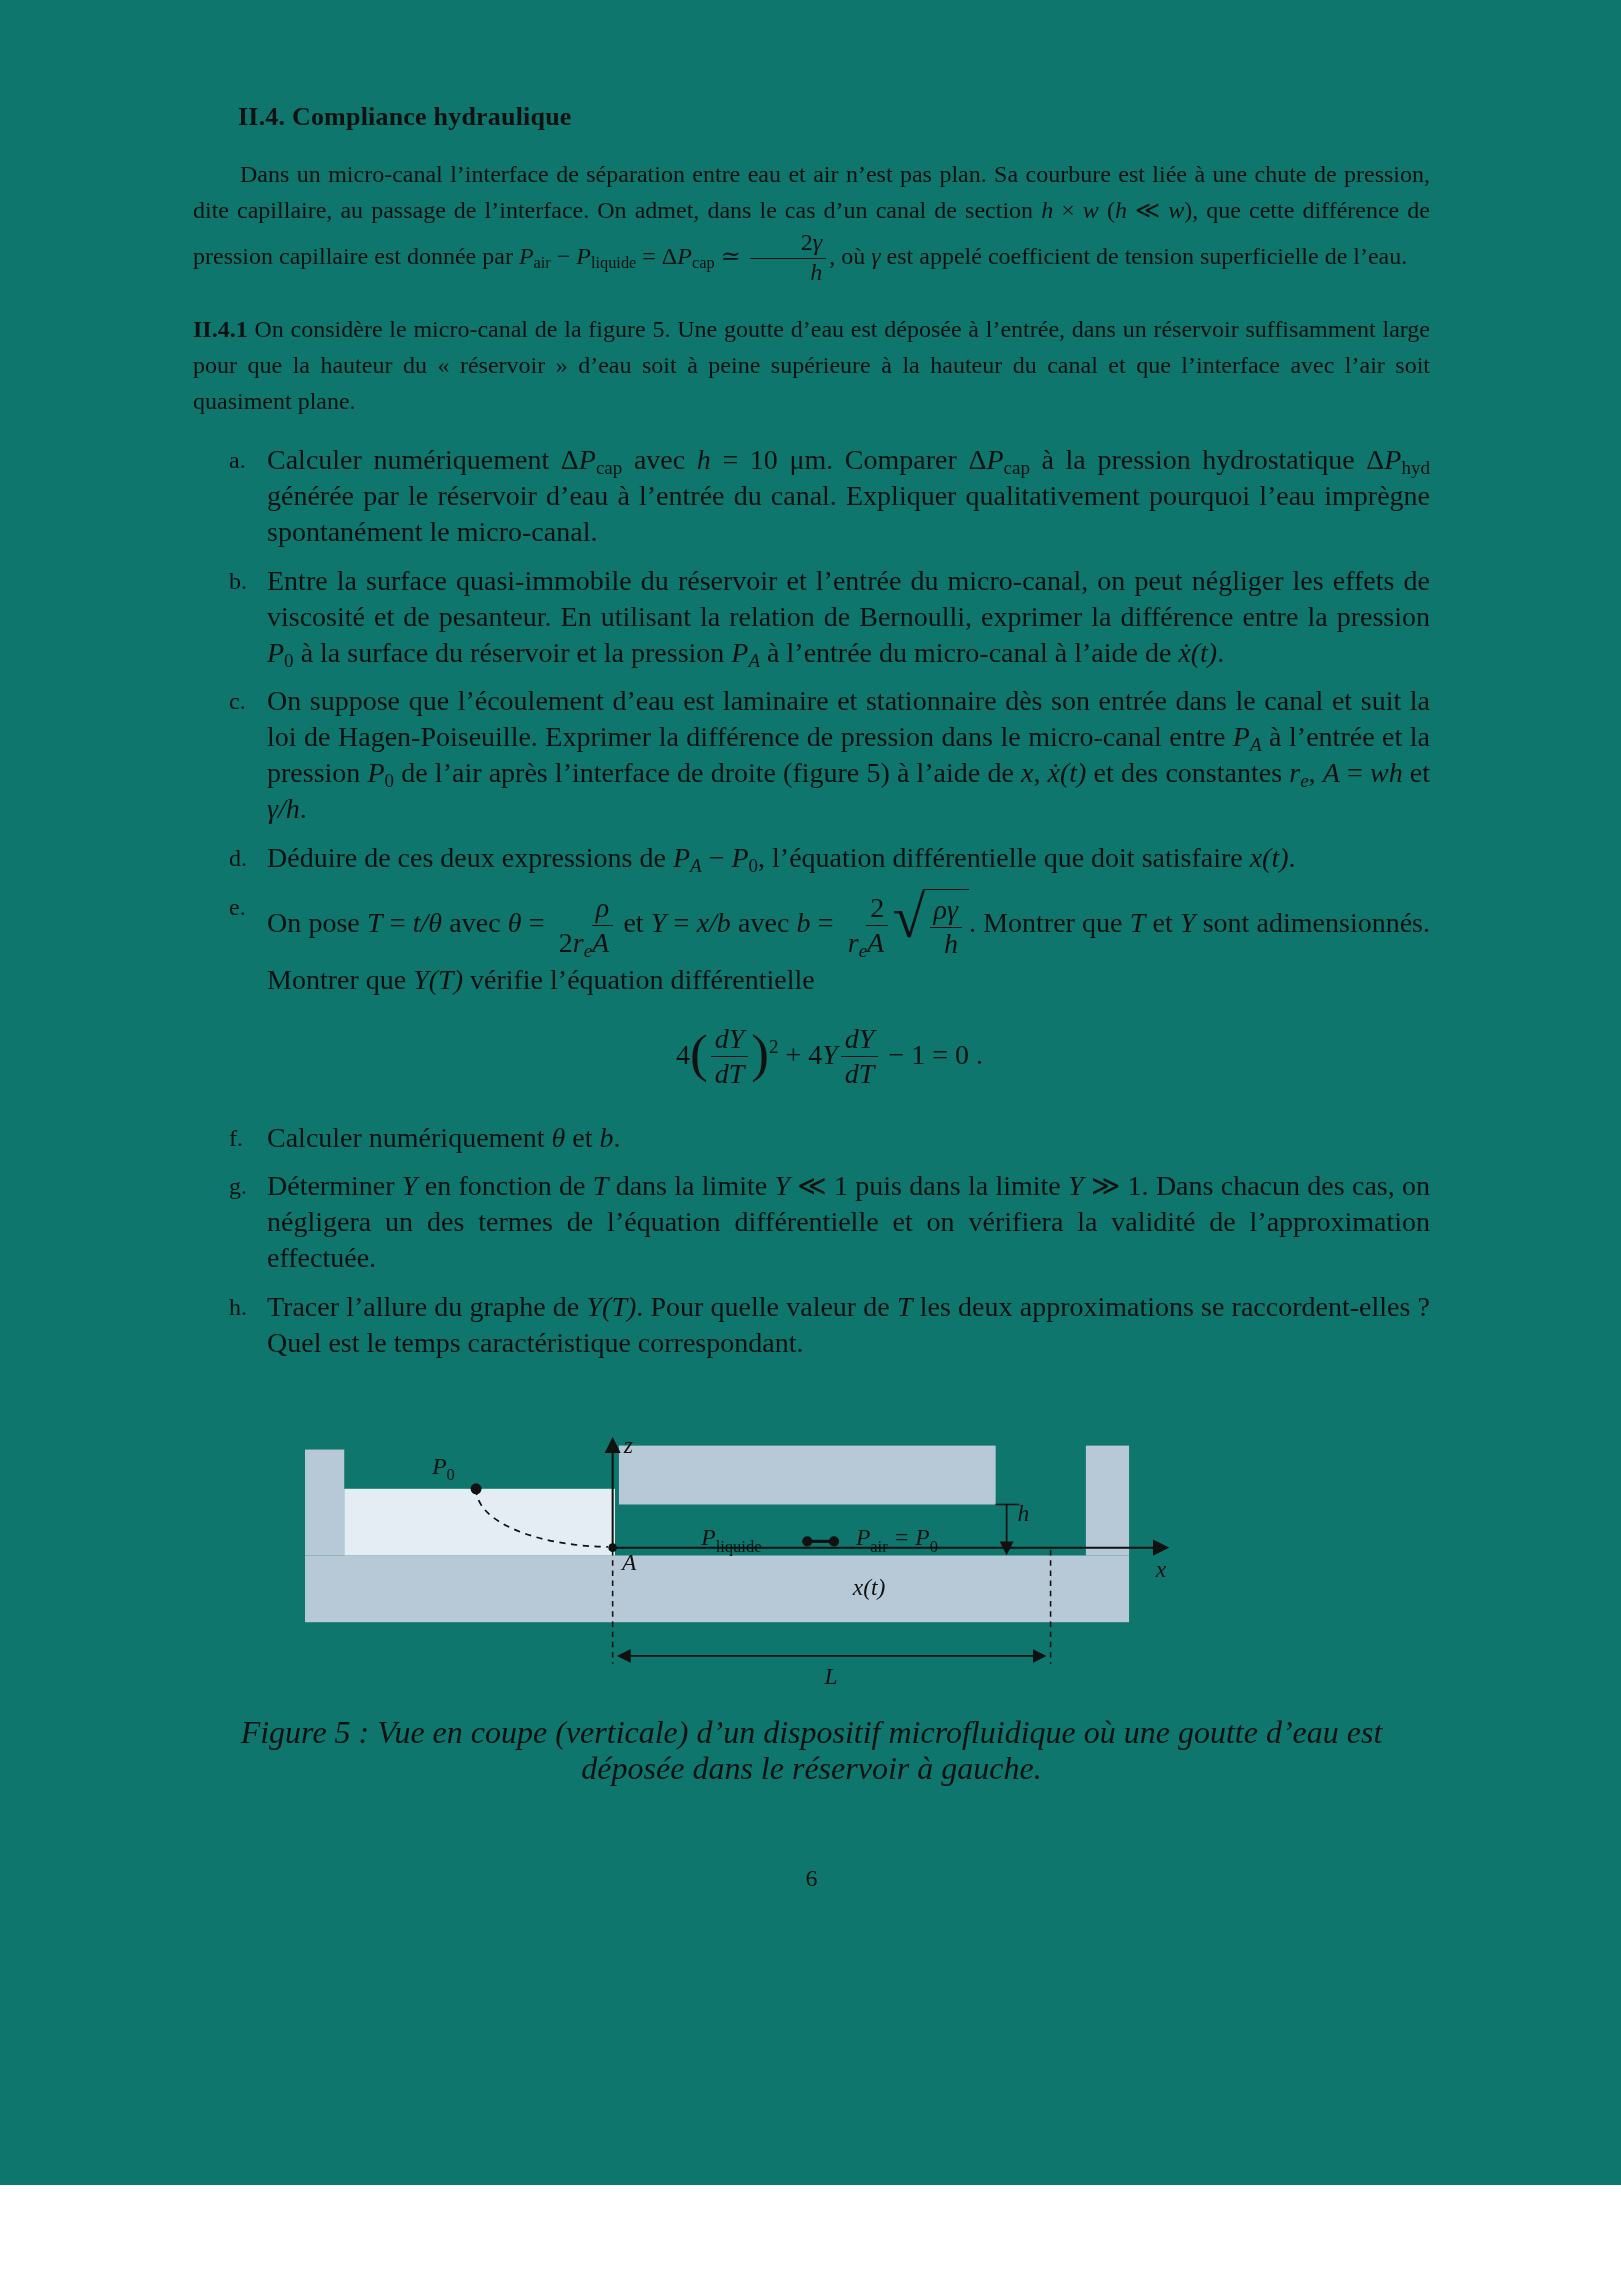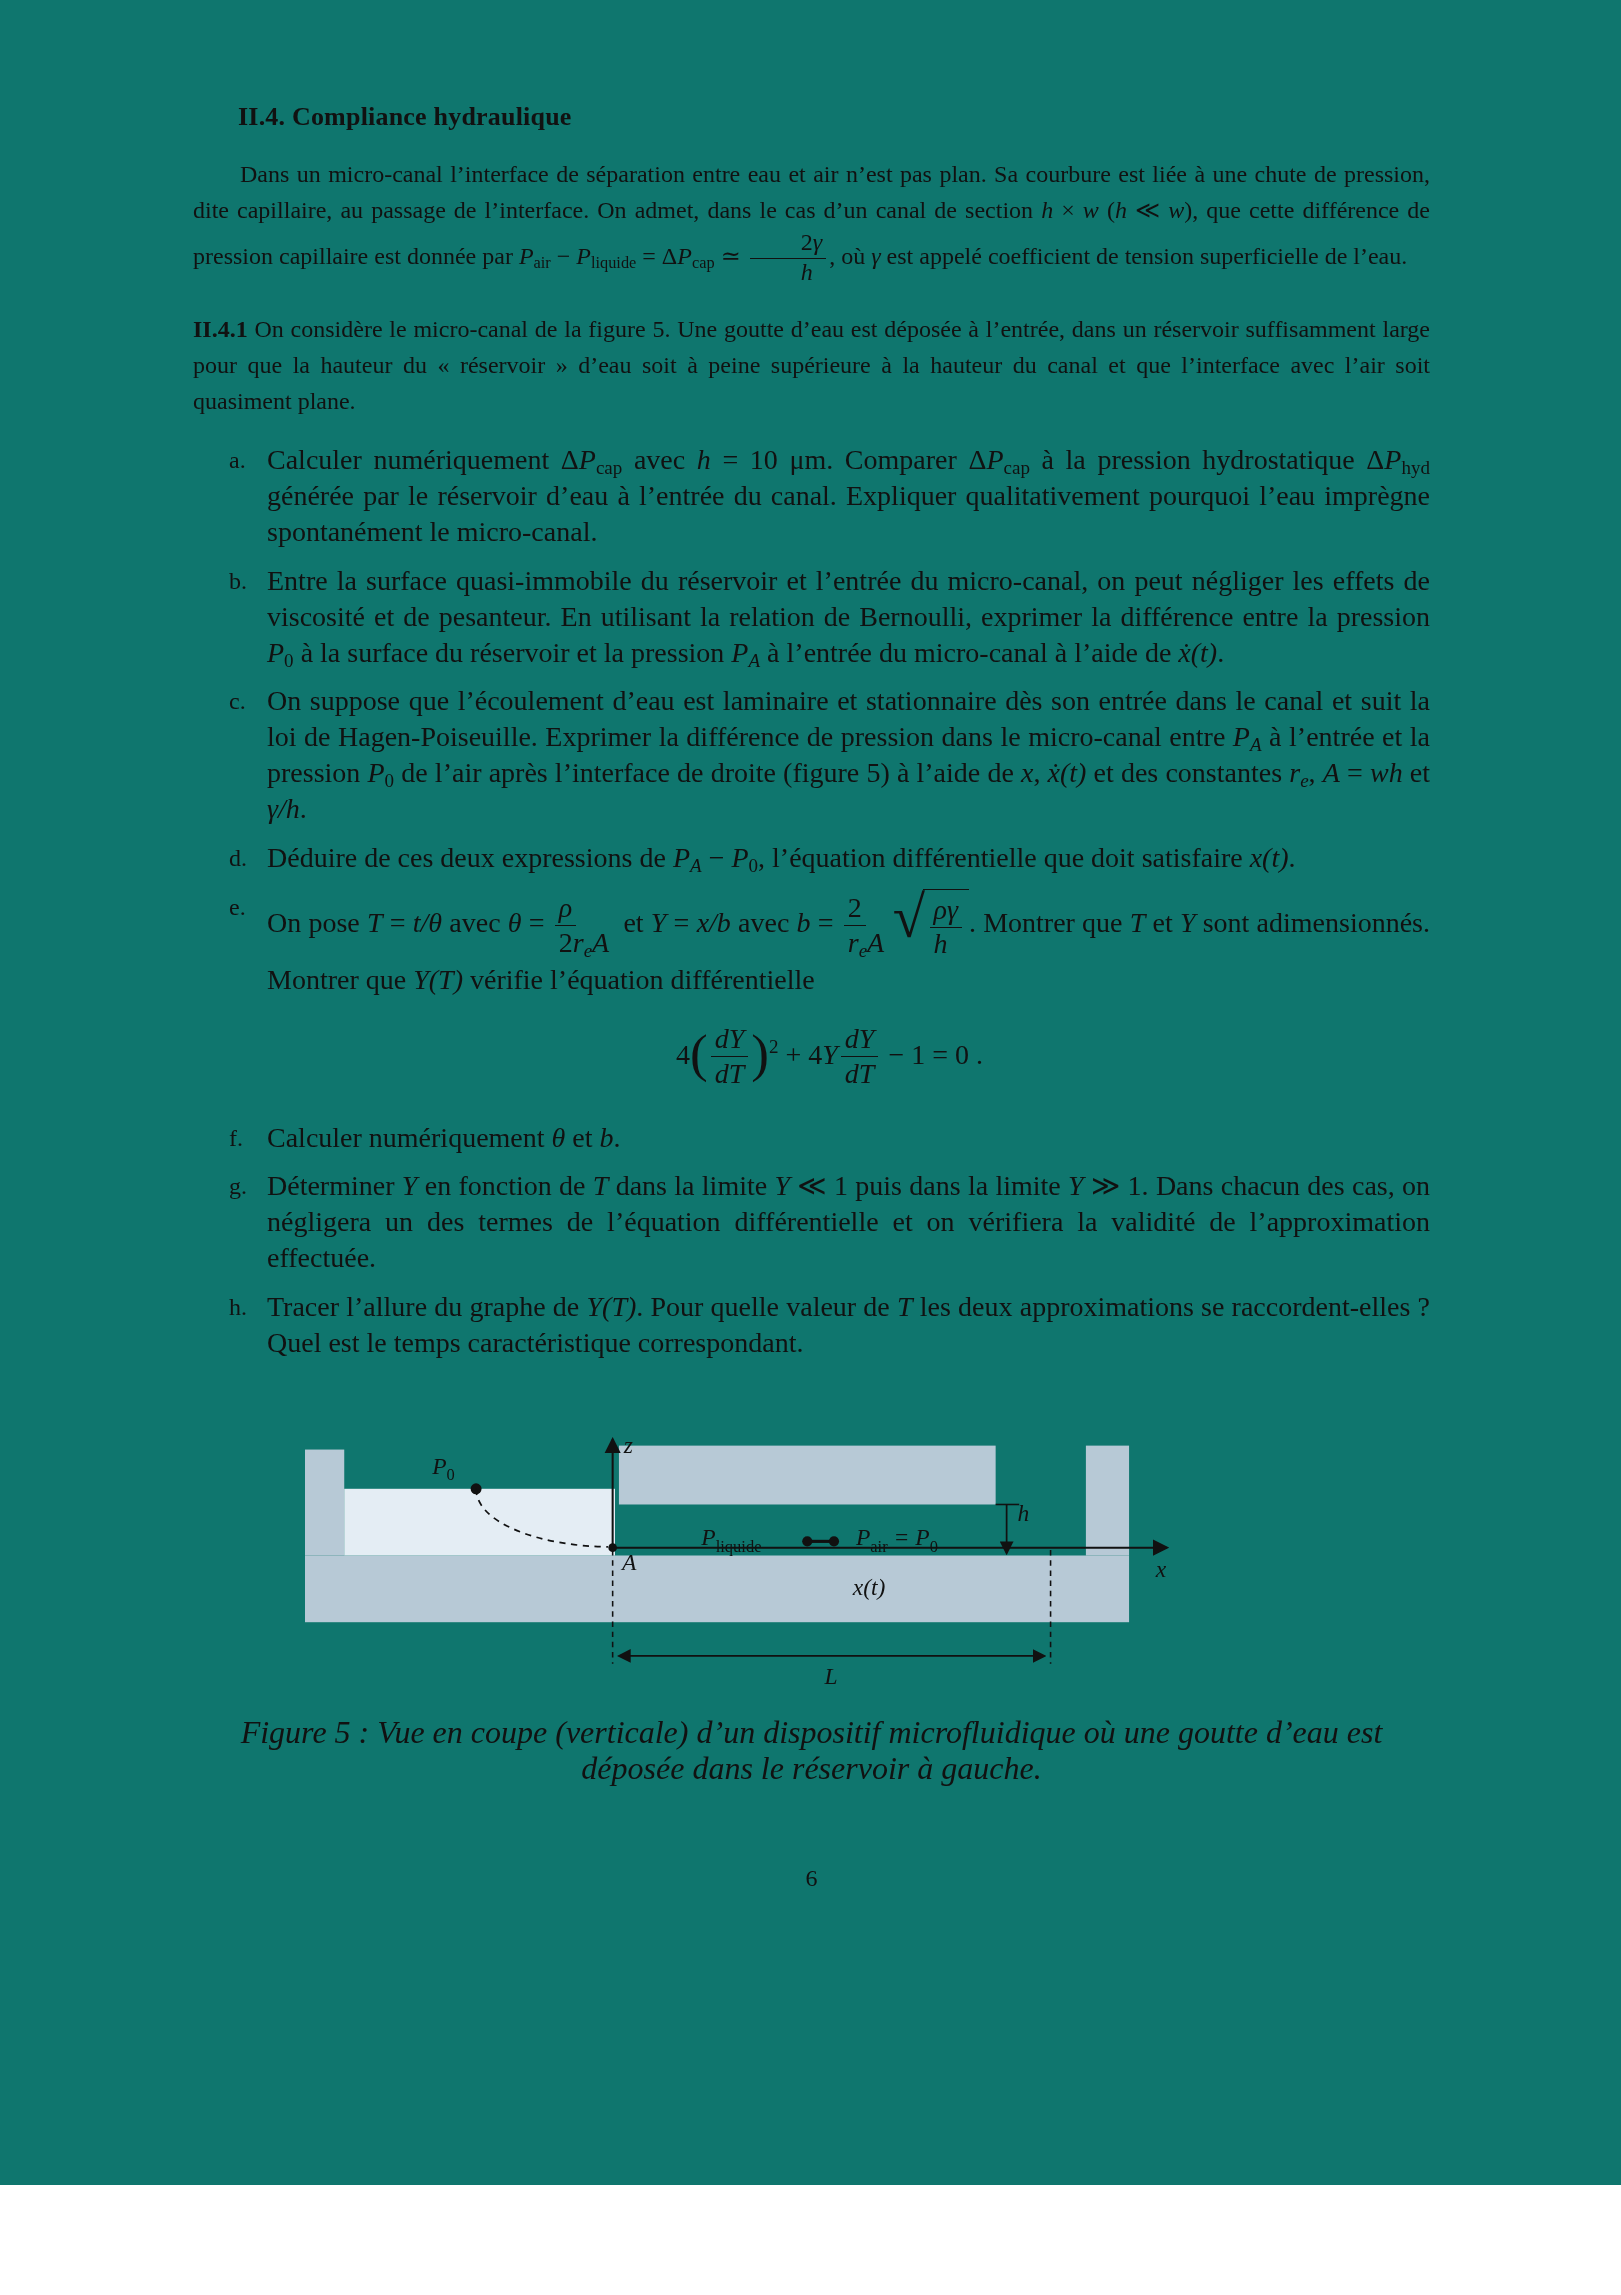--- a/index.html
+++ b/index.html
@@ -25,21 +25,21 @@
   .qrow { display:flex; margin-bottom:12.6px; }
   .qlabel { width:38px; flex:none; font-size:24px; line-height:36px; }
   .qbody { flex:1; font-size:28px; line-height:36px; }
   .qp { text-align:justify; }
   .note { margin-top:9.4px; }
 
   .m { font-style:italic; }
   sub { font-size:0.68em; vertical-align:-0.25em; line-height:0; }
   sup { font-size:0.68em; vertical-align:0.55em; line-height:0; }
 
-  .frac { display:inline-flex; flex-direction:column; align-items:flex-start; vertical-align:middle; margin:1.6px 3.1px; }
+  .frac { display:inline-flex; flex-direction:column; align-items:flex-end; vertical-align:middle; margin:1.6px 3.1px; }
   .fnum, .fden { display:block; line-height:1.15; padding:0 3.9px; text-align:center; white-space:nowrap; }
   .fnum { border-bottom:1.6px solid currentColor; padding-bottom:0.8px; }
   .fden { padding-top:0.8px; }
 
   .sqrt { display:inline-flex; align-items:flex-start; vertical-align:middle; margin-left:1.6px; }
   .rad { font-style:normal; font-size:2.1em; line-height:1; margin-right:-2.4px; }
   .sqb { border-top:1.6px solid currentColor; padding:2.4px 3.9px 0 3.9px; display:inline-flex; align-items:center; }
 
   .bigp { font-style:normal; font-size:1.9em; vertical-align:middle; line-height:0; position:relative; top:-0.06em; }
 

